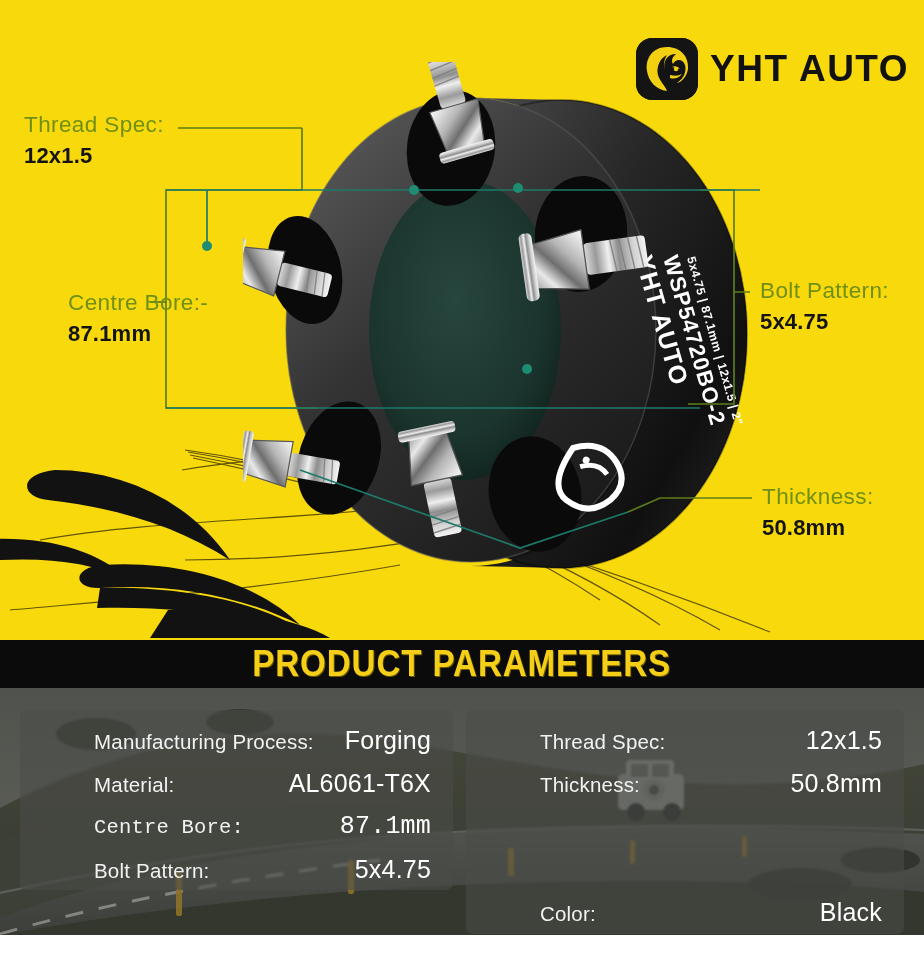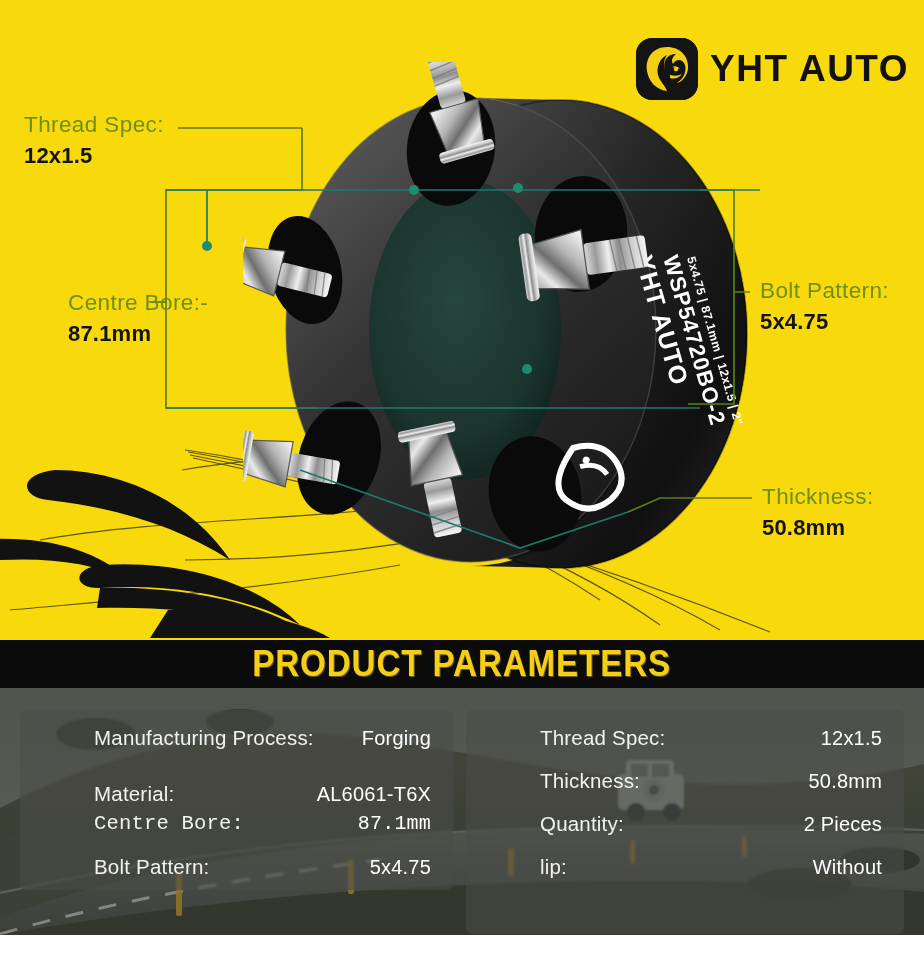--- a/index.html
+++ b/index.html
@@ -30,21 +30,21 @@
                 text-shadow:1px 1px 0 #6b5a06;}
 
   
   #footer{position:absolute;left:0;top:688px;width:924px;height:247px;overflow:hidden;background:#4d5145;}
   .photolayer{position:absolute;inset:0;}
   #footer .veil{position:absolute;inset:0;background:rgba(40,44,40,.42);}
 
   .panel{position:absolute;border-radius:7px;background:rgba(74,76,72,.55);backdrop-filter:blur(1px);}
   .prow{position:absolute;left:26px;right:22px;display:flex;justify-content:space-between;align-items:baseline;margin-left:48px;}
   .plabel{font-size:20.5px;color:#f2f2f2;letter-spacing:.2px;white-space:nowrap;}
-  .pvalue{font-size:20px;color:#ffffff;letter-spacing:.2px;white-space:nowrap;}
+  .pvalue{font-size:25px;color:#ffffff;letter-spacing:.2px;white-space:nowrap;}
   #whitestrip{position:absolute;left:0;top:935px;width:924px;height:25px;background:#fff;}
 </style>
 </head>
 <body>
 
 <div id="page">
 
   <div id="hero">
 
     <svg width="924" height="640" style="position:absolute;left:0;top:0;">
@@ -333,21 +333,21 @@
         <ellipse cx="880" cy="172" rx="40" ry="13"></ellipse>
       </g>
     </svg>
     <div class="veil"></div>
 
     <div class="panel" style="left:20px;top:22px;width:433px;height:180px;">
       <div class="prow" style="top:16px;">
         <span class="plabel">Manufacturing Process:</span>
         <span class="pvalue">Forging</span>
       </div>
-      <div class="prow" style="top:72px;gap:28px;">
+      <div class="prow" style="top:59px;gap:28px;">
         <span class="plabel">Material:</span>
         <span class="pvalue">AL6061-T6X</span>
       </div>
       <div class="prow" style="top:102px;font-family:Liberation Mono, monospace;">
         <span class="plabel">Centre Bore:</span>
         <span class="pvalue">87.1mm</span>
       </div>
       <div class="prow" style="top:145px;">
         <span class="plabel">Bolt Pattern:</span>
         <span class="pvalue">5x4.75</span>
@@ -356,25 +356,21 @@
 
     <div class="panel" style="left:466px;top:22px;width:438px;height:224px;">
       <div class="prow" style="top:16px;">
         <span class="plabel">Thread Spec:</span>
         <span class="pvalue">12x1.5</span>
       </div>
       <div class="prow" style="top:59px;">
         <span class="plabel">Thickness:</span>
         <span class="pvalue">50.8mm</span>
       </div>
-      <div class="prow" style="top:102px;">
-        <span class="plabel">Quantity:</span>
-        <span class="pvalue">2 Pieces</span>
-      </div>
-      <div class="prow" style="top:145px;">
-        <span class="plabel">lip:</span>
-        <span class="pvalue">Without</span>
+      <div class="prow" style="top:188px;">
+        <span class="plabel">Color:</span>
+        <span class="pvalue">Black</span>
       </div>
     </div>
   </div>
 
   <div id="whitestrip"></div>
 </div>
 
 </body></html>

